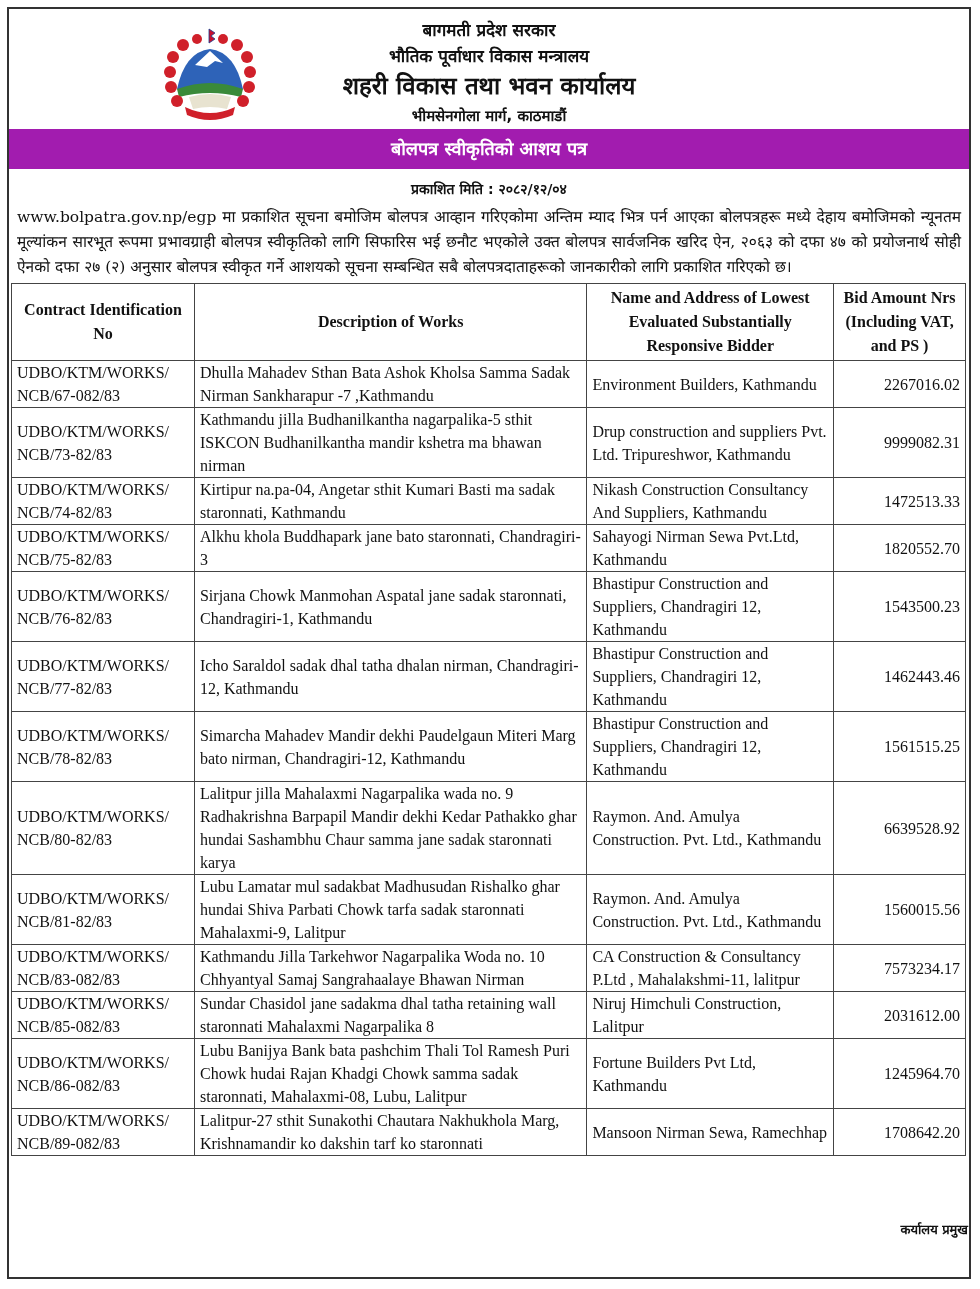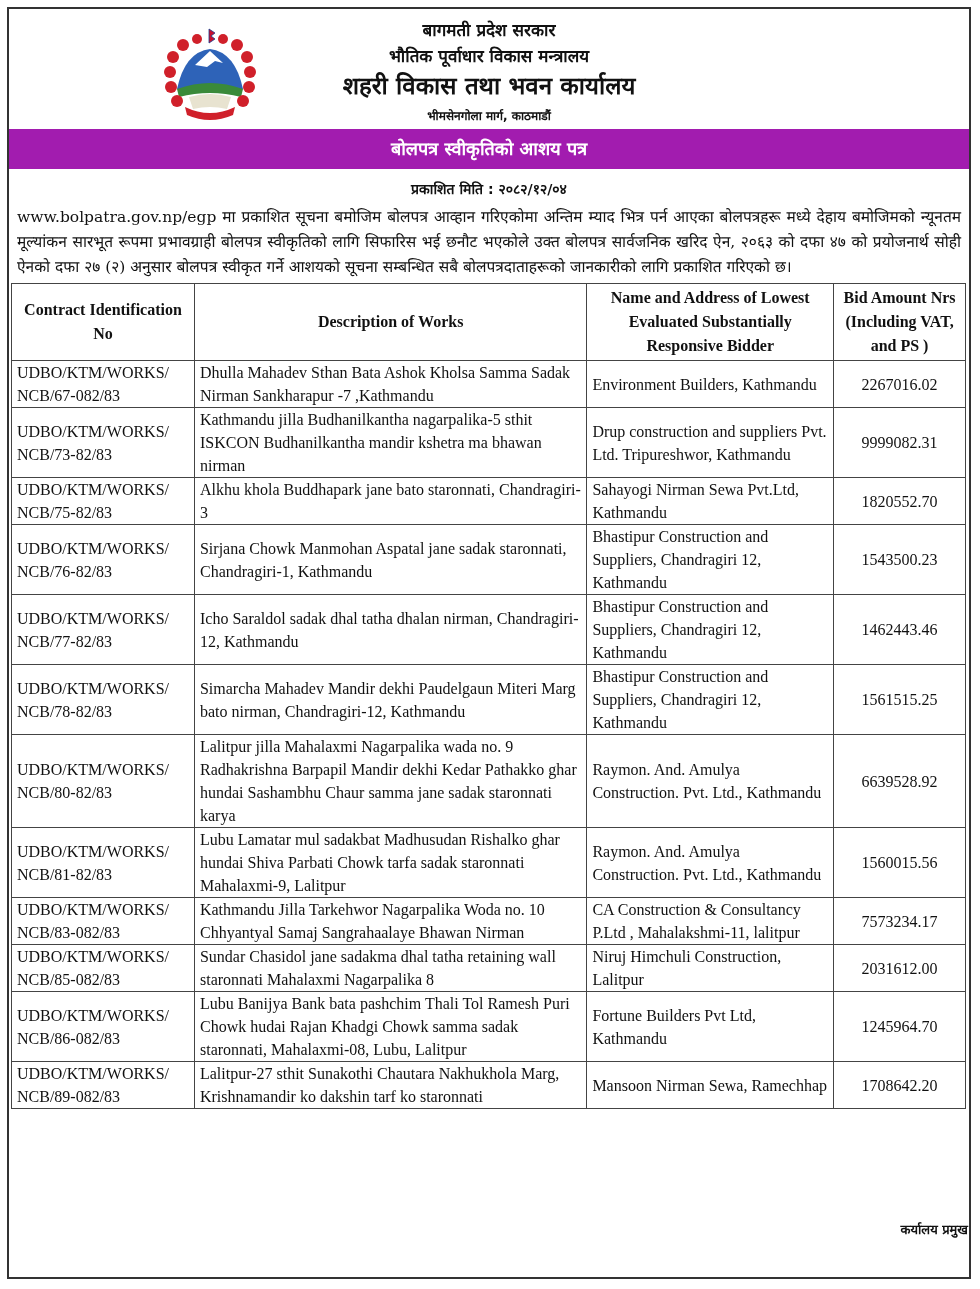--- a/index.html
+++ b/index.html
@@ -4,28 +4,28 @@
 <style>
   html, body { margin: 0; padding: 0; background: #ffffff; }
   body { width: 980px; height: 1289px; position: relative; font-family: "Liberation Serif", serif; color: #111; }
   .frame { position: absolute; left: 7px; top: 7px; width: 964px; height: 1272px; border: 2px solid #333; box-sizing: border-box; }
   .header { position: absolute; left: 0; top: 0; width: 100%; height: 132px; }
   .emblem { position: absolute; left: 146px; top: 18px; width: 110px; height: 100px; }
   .head-lines { position: absolute; left: 0; right: 0; top: 8px; text-align: center; font-family: "DejaVu Sans", sans-serif; font-weight: bold; }
   .head-lines .l1 { font-size: 17px; line-height: 26px; }
   .head-lines .l2 { font-size: 17px; line-height: 26px; }
   .head-lines .l3 { font-size: 24px; line-height: 34px; }
-  .head-lines .l4 { font-size: 12px; line-height: 26px; }
+  .head-lines .l4 { font-size: 15px; line-height: 26px; }
   .banner { position: absolute; left: 0; top: 120px; width: 100%; height: 40px; background: #a21caf; color: #fff; text-align: center; font-family: "DejaVu Sans", sans-serif; font-weight: bold; font-size: 18px; line-height: 40px; }
   .pubdate { position: absolute; left: 0; right: 0; top: 170px; text-align: center; font-family: "DejaVu Sans", sans-serif; font-size: 14px; font-weight: bold; }
   .intro { position: absolute; left: 8px; right: 8px; top: 196px; font-size: 15.5px; line-height: 25px; text-align: justify; font-family: "DejaVu Serif", serif; }
   table.bids { position: absolute; left: 11px; top: 283px; width: 955px; border-collapse: collapse; font-size: 16px; line-height: 23px; border-radius: 30px; }
   table.bids th, table.bids td { border: 1.5px solid #444; padding: 0 5px; vertical-align: middle; }
   table.bids th { font-weight: bold; text-align: center; font-size: 16px; line-height: 24px; padding: 2px 4px; }
-  table.bids td.amt { text-align: center; }
+  table.bids td.amt { text-align: right; }
   col.c1 { width: 183px; } col.c2 { width: 393px; } col.c3 { width: 247px; } col.c4 { width: 132px; }
   .signature { position: absolute; right: 12px; top: 1220px; font-family: "DejaVu Sans", sans-serif; font-weight: bold; font-size: 13px; }
 </style>
 </head>
 <body>
 
 <div class="frame">
   <div class="header">
     <svg class="emblem" viewBox="0 0 110 100">
       <ellipse cx="55" cy="52" rx="40" ry="40" fill="#fff"></ellipse>
@@ -90,20 +90,26 @@
         <td>Environment Builders, Kathmandu</td>
         <td class="amt">2267016.02</td>
       </tr>
       <tr>
         <td>UDBO/KTM/WORKS/ NCB/73-82/83</td>
         <td>Kathmandu jilla Budhanilkantha nagarpalika-5 sthit ISKCON Budhanilkantha mandir kshetra ma bhawan nirman</td>
         <td>Drup construction and suppliers Pvt. Ltd. Tripureshwor, Kathmandu</td>
         <td class="amt">9999082.31</td>
       </tr>
       <tr>
+        <td>UDBO/KTM/WORKS/ NCB/74-82/83</td>
+        <td>Kirtipur na.pa-04, Angetar sthit Kumari Basti ma sadak staronnati, Kathmandu</td>
+        <td>Nikash Construction Consultancy And Suppliers, Kathmandu</td>
+        <td class="amt">1472513.33</td>
+      </tr>
+      <tr>
         <td>UDBO/KTM/WORKS/ NCB/75-82/83</td>
         <td>Alkhu khola Buddhapark jane bato staronnati, Chandragiri-3</td>
         <td>Sahayogi Nirman Sewa Pvt.Ltd, Kathmandu</td>
         <td class="amt">1820552.70</td>
       </tr>
       <tr>
         <td>UDBO/KTM/WORKS/ NCB/76-82/83</td>
         <td>Sirjana Chowk Manmohan Aspatal jane sadak staronnati, Chandragiri-1, Kathmandu</td>
         <td>Bhastipur Construction and Suppliers, Chandragiri 12, Kathmandu</td>
         <td class="amt">1543500.23</td>

